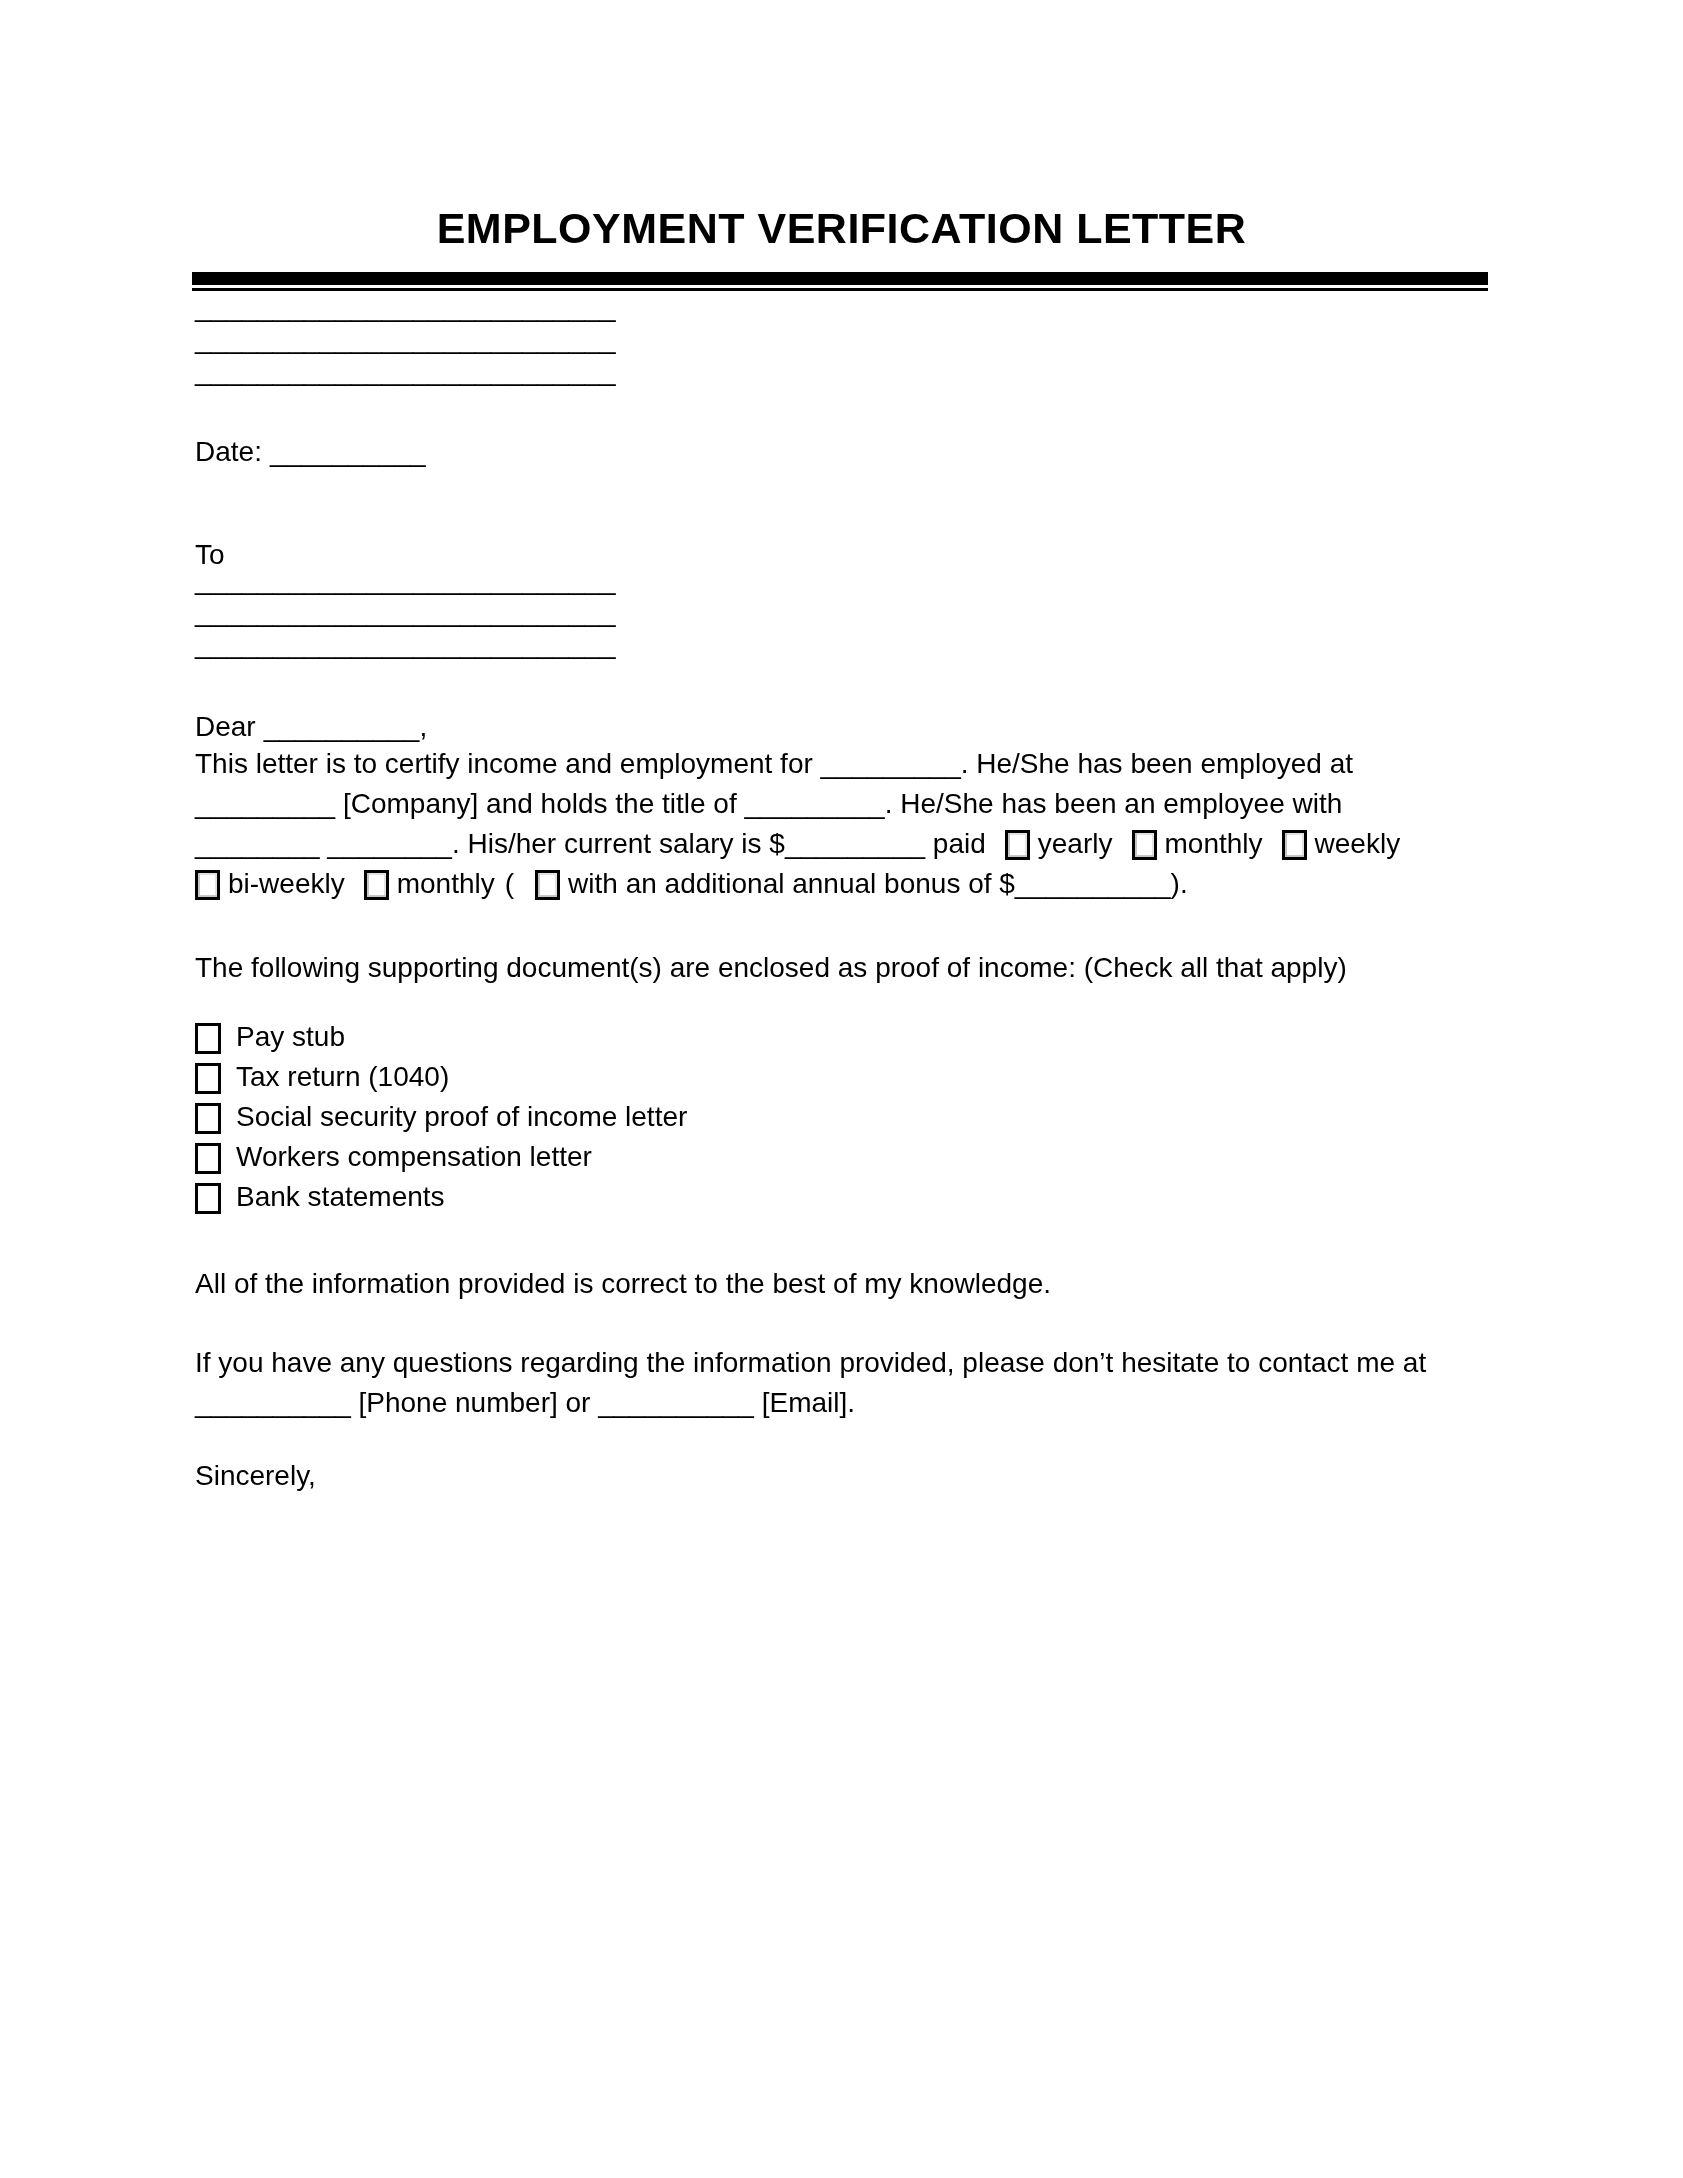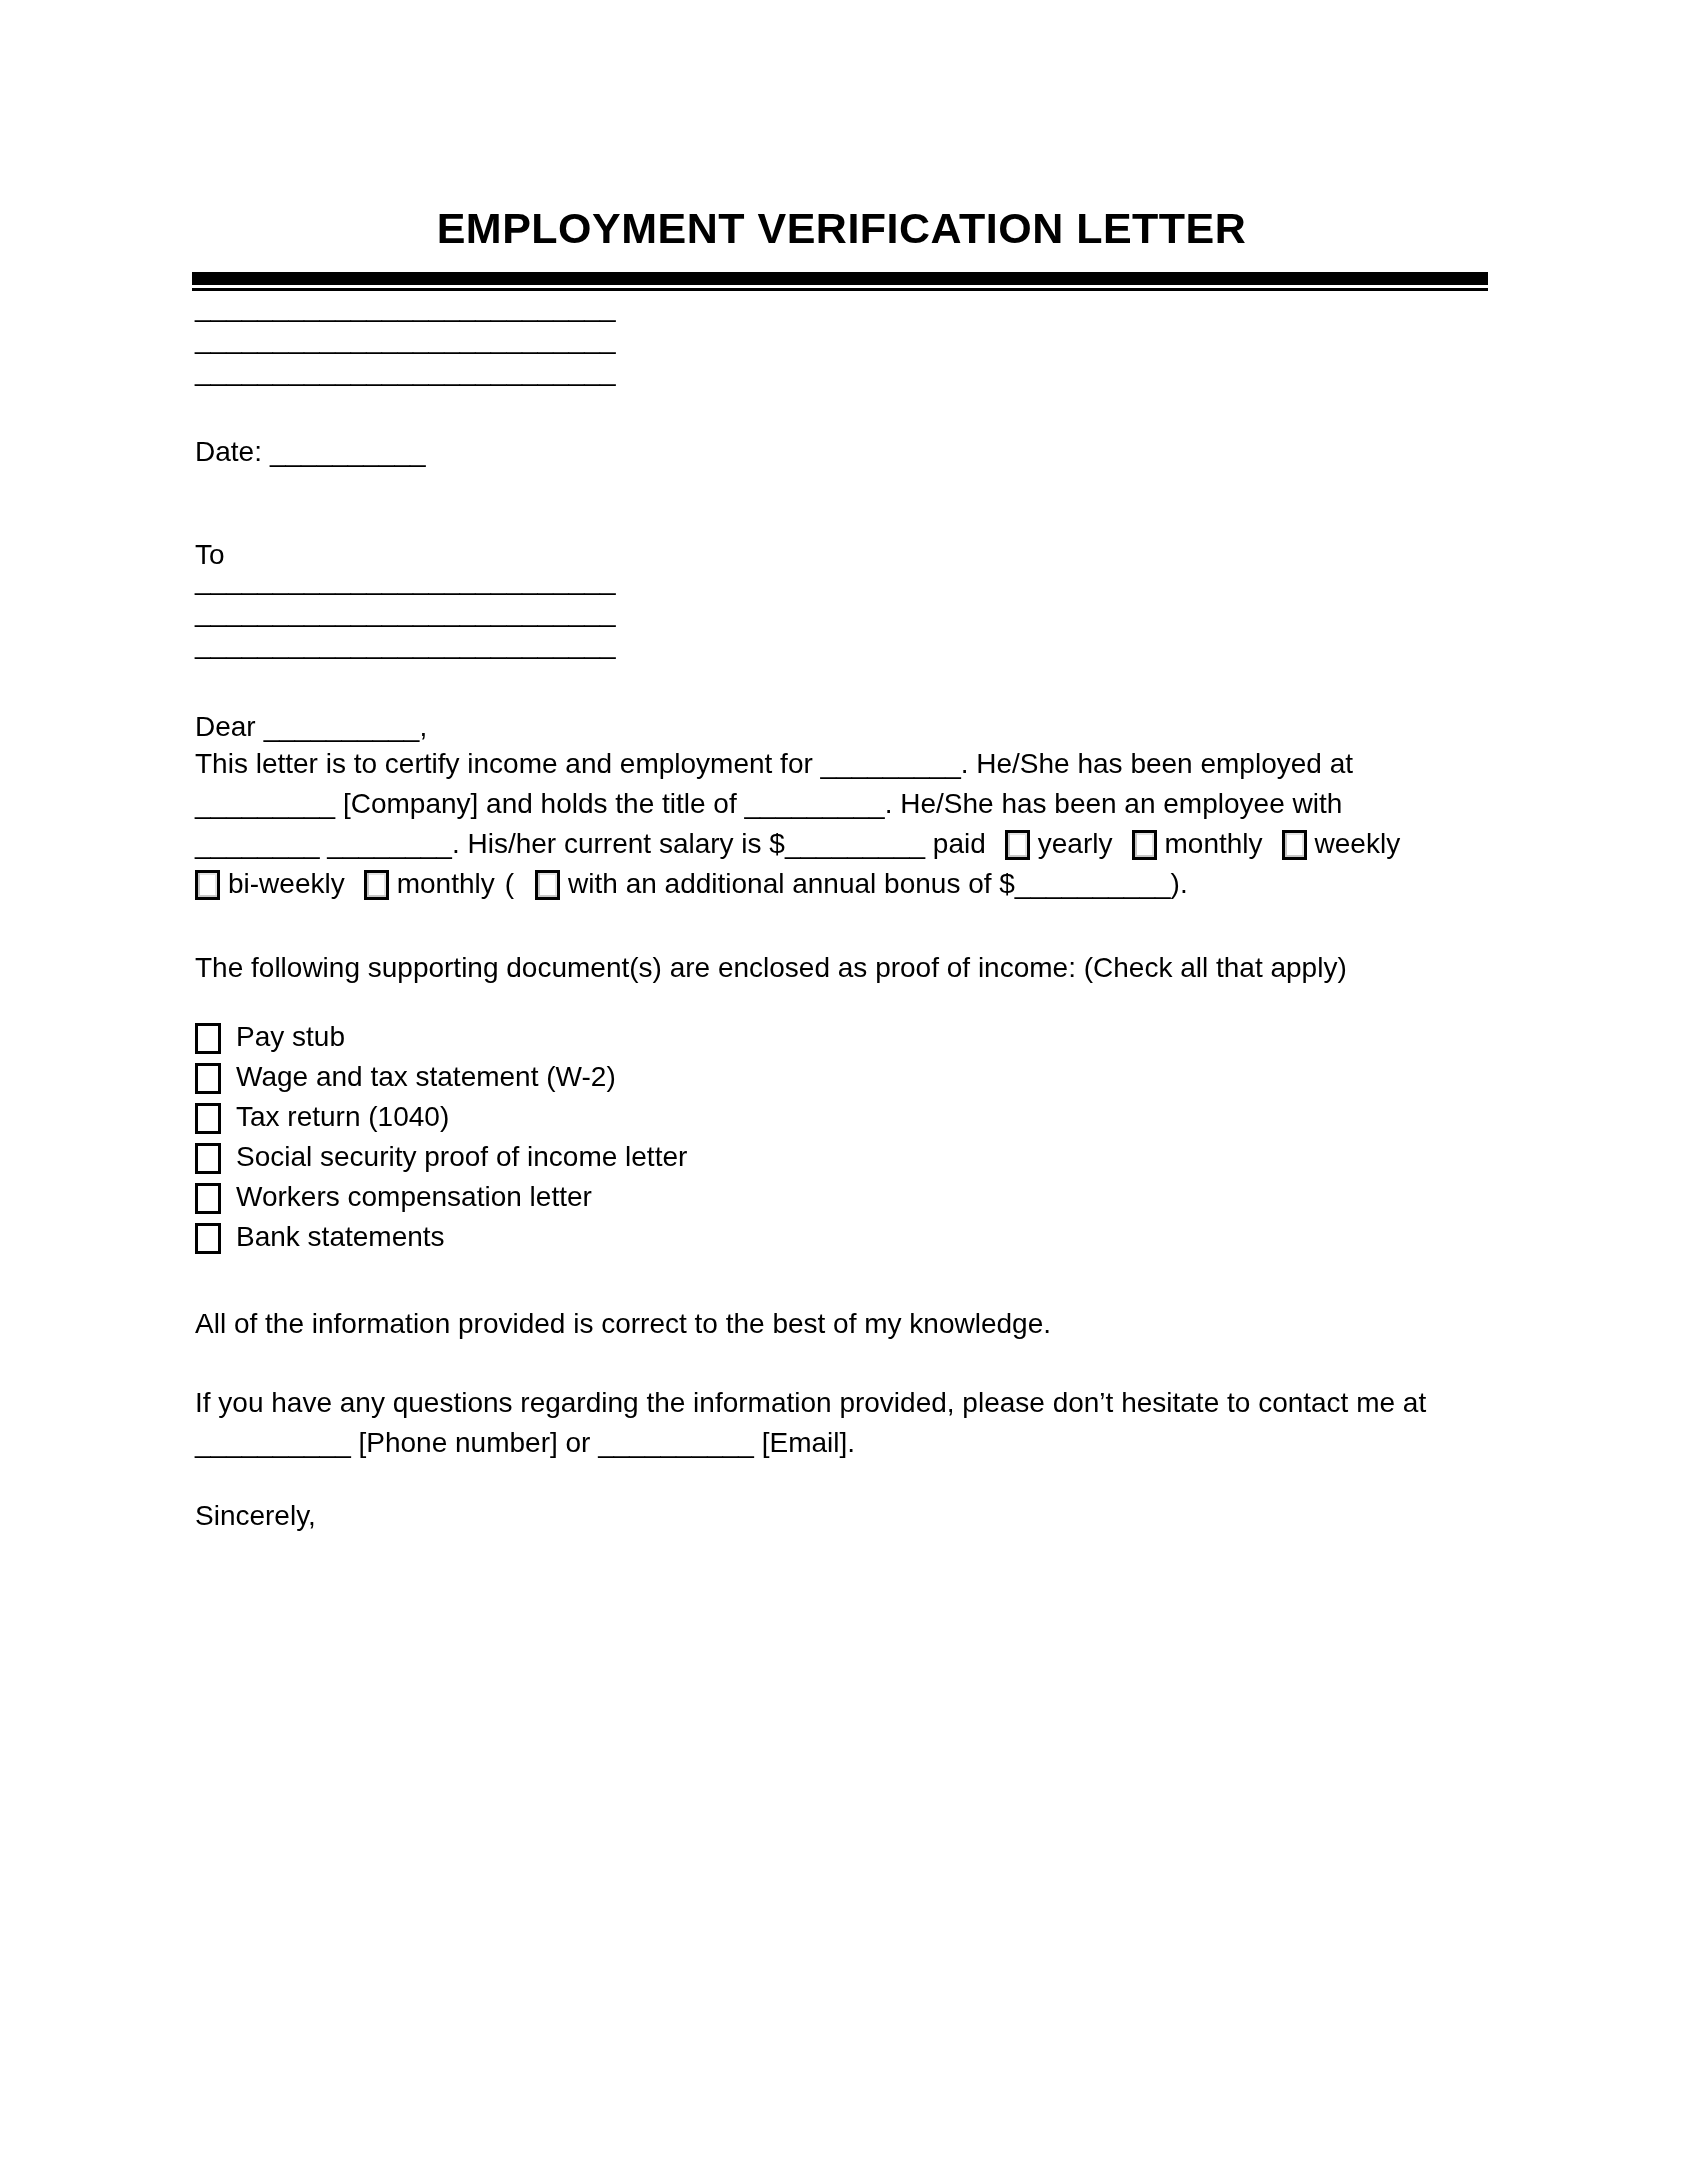--- a/index.html
+++ b/index.html
@@ -153,23 +153,20 @@
       </div>
     </div>
 
     <div class="docs-intro">The following supporting document(s) are enclosed as proof of income: (Check all that apply)</div>
 
     <div class="doc-list">
       <div class="doc-row">
         <span class="doc-cb"></span><span>Pay stub</span>
       </div>
       <div class="doc-row">
-        <span class="doc-cb"></span><span>Wage and tax statement (W-2)</span>
-      </div>
-      <div class="doc-row">
         <span class="doc-cb"></span><span>Tax return (1040)</span>
       </div>
       <div class="doc-row">
         <span class="doc-cb"></span><span>Social security proof of income letter</span>
       </div>
       <div class="doc-row">
         <span class="doc-cb"></span><span>Workers compensation letter</span>
       </div>
       <div class="doc-row">
         <span class="doc-cb"></span><span>Bank statements</span>

